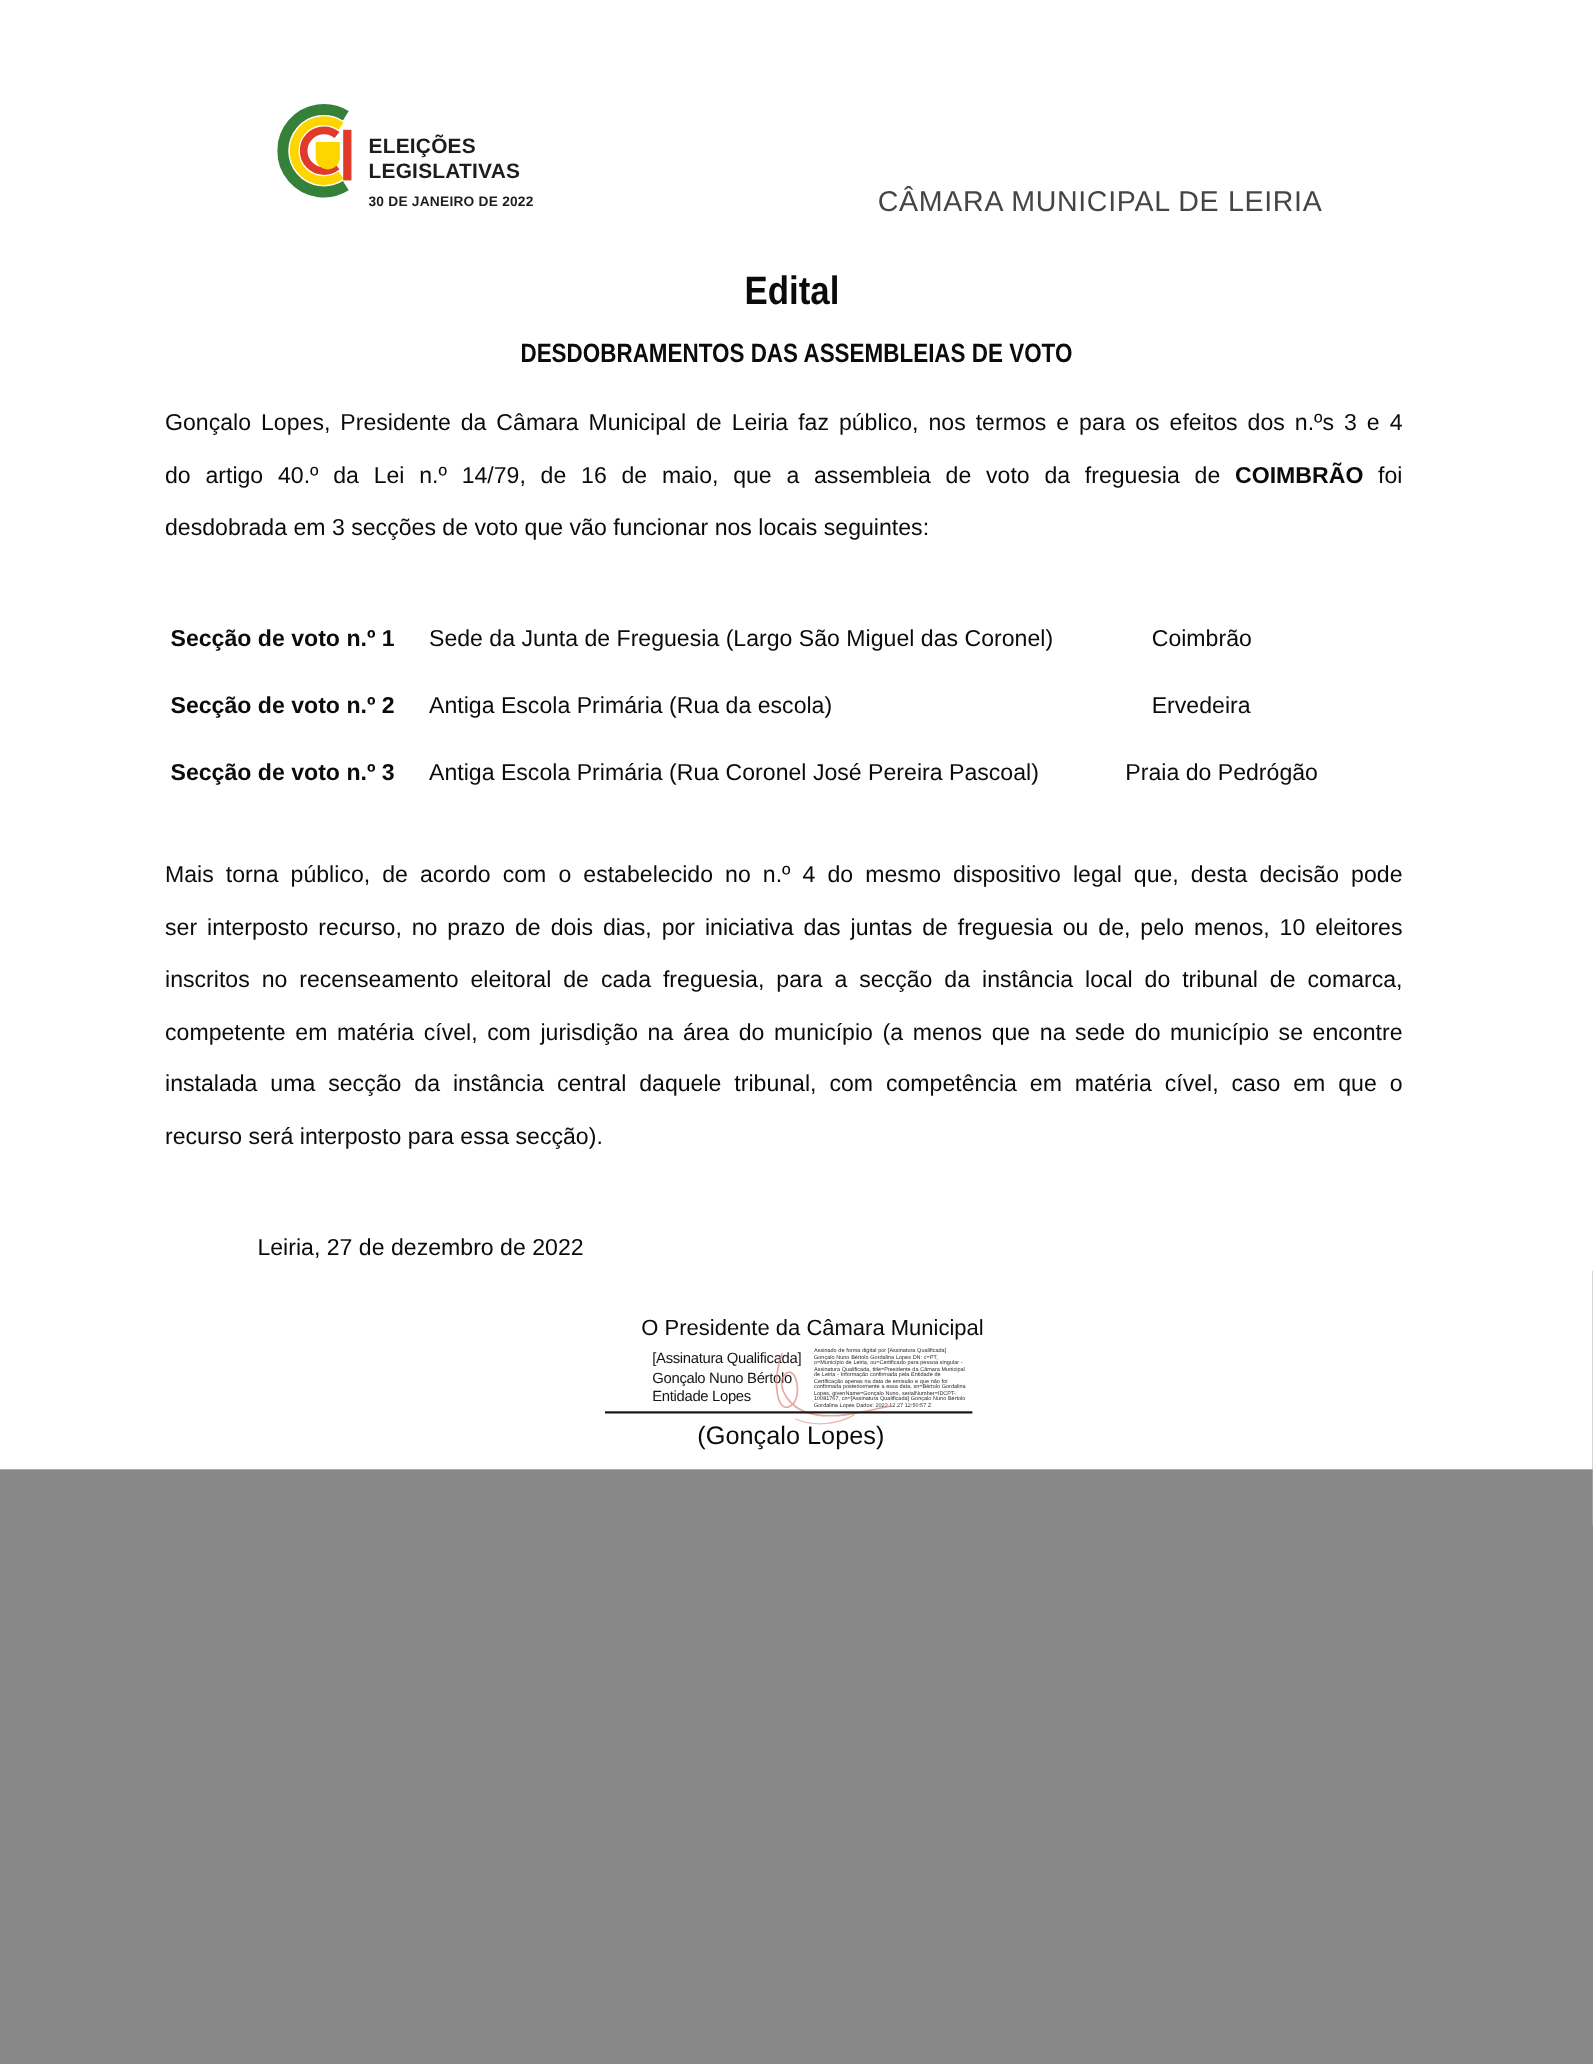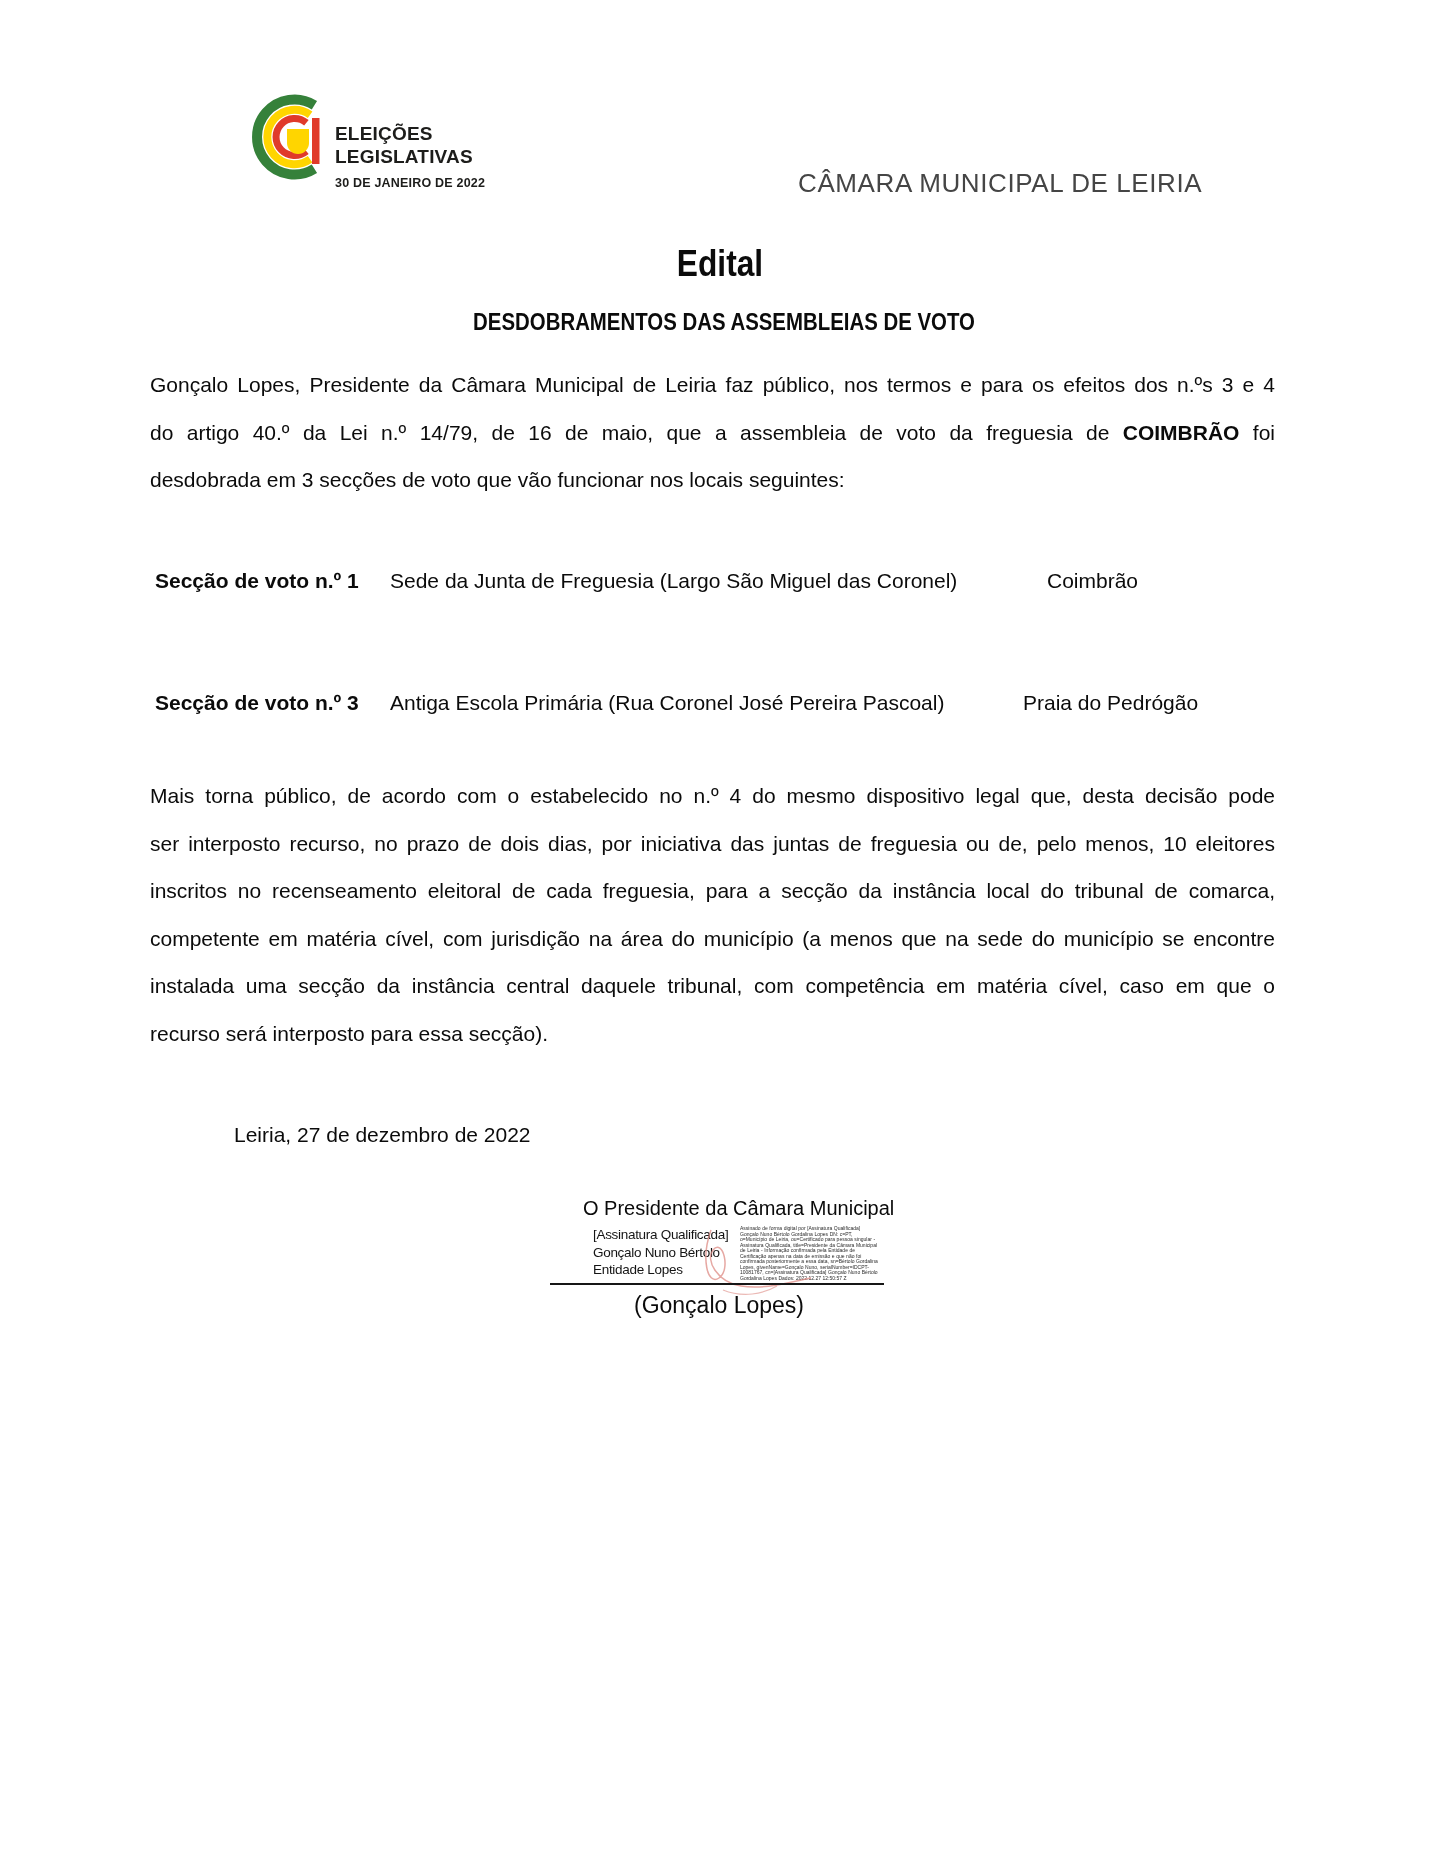--- a/index.html
+++ b/index.html
@@ -1,19 +1,19 @@
 <!DOCTYPE html>
 <html><head>
 <meta charset="utf-8">
 <style>
   html, body { margin: 0; padding: 0; background: #888; }
   .page {
     position: relative;
     width: 1448px;
-    height: 1876px;
+    height: 1336px;
     background: #ffffff;
     margin: 0 auto;
     overflow: hidden;
     font-family: "Liberation Sans", "DejaVu Sans", sans-serif;
     color: #0b0b0b;
   }
 
   
   .logo-svg { position: absolute; left: 252px; top: 94px; width: 72px; height: 88px; }
   .logo-text { position: absolute; left: 335px; top: 122px; color: #1d1d1b; line-height: 23px; }
@@ -101,20 +101,25 @@
 
   <div class="tline just" style="top:372px">Gonçalo Lopes, Presidente da Câmara Municipal de Leiria faz  público, nos termos e para os efeitos dos n.ºs 3 e 4</div>
   <div class="tline just" style="top:419.6px"><span>do artigo 40.º da Lei n.º 14/79, de 16 de maio, que a assembleia de voto da freguesia de </span><b>COIMBRÃO</b><span> foi</span></div>
   <div class="tline" style="top:467.2px">desdobrada em 3 secções de voto que vão funcionar  nos locais seguintes:</div>
 
   <div class="sec-row" style="top:569px">
     <span class="sec-label">Secção de voto n.º 1</span>
     <span class="sec-location">Sede da Junta de Freguesia (Largo São Miguel das Coronel)</span>
     <span class="sec-parish">Coimbrão</span>
   </div>
+  <div class="sec-row" style="top:630px">
+    <span class="sec-label">Secção de voto n.º 2</span>
+    <span class="sec-location">Antiga Escola Primária (Rua da escola)</span>
+    <span class="sec-parish">Ervedeira</span>
+  </div>
   <div class="sec-row r3" style="top:691px">
     <span class="sec-label">Secção de voto n.º 3</span>
     <span class="sec-location">Antiga Escola Primária (Rua Coronel José Pereira Pascoal)</span>
     <span class="sec-parish">Praia do Pedrógão</span>
   </div>
 
   <div class="tline just" style="top:783px">Mais torna público, de acordo com o estabelecido no n.º 4 do mesmo dispositivo legal que, desta decisão pode</div>
   <div class="tline just" style="top:830.6px">ser interposto recurso, no prazo de dois dias, por iniciativa das juntas de freguesia ou de, pelo menos, 10 eleitores</div>
   <div class="tline just" style="top:925.8px">competente em matéria cível, com jurisdição na área do município (a menos que na sede do município se encontre</div>
   <div class="tline just" style="top:878.2px">inscritos no recenseamento eleitoral de cada freguesia, para a secção da instância local do tribunal de comarca,</div>

